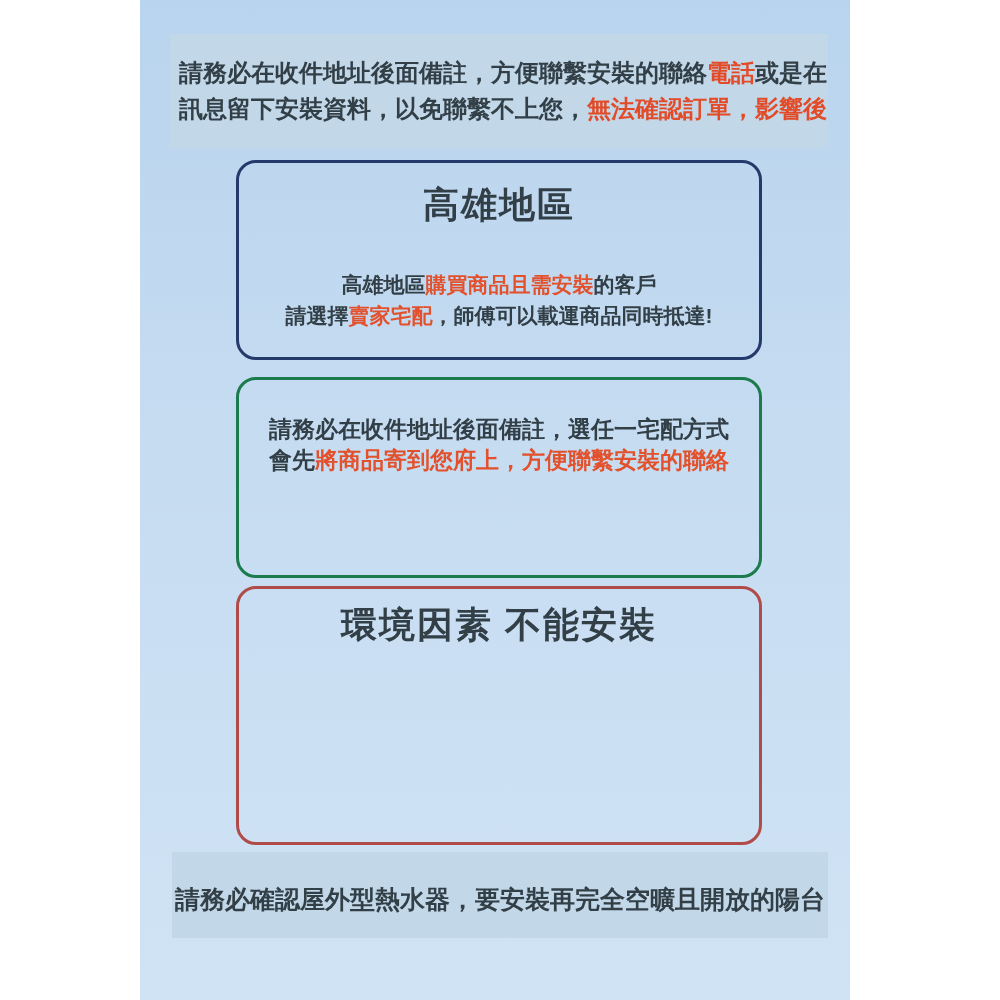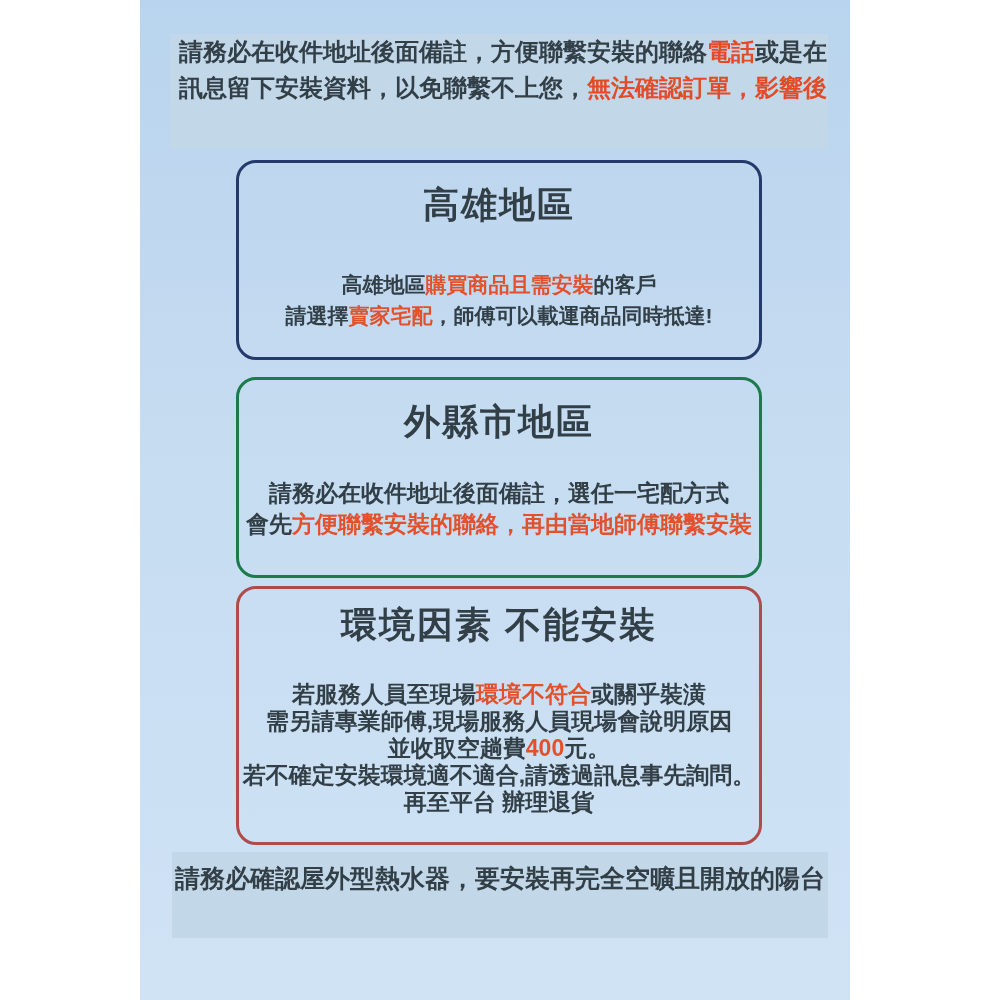--- a/index.html
+++ b/index.html
@@ -7,21 +7,21 @@
     position:relative;width:1000px;height:1000px;background:#ffffff;overflow:hidden;
     font-family:"Liberation Sans","DejaVu Sans",sans-serif;
     color:#323f47;
   }
   .column{
     position:absolute;left:140px;top:0;width:710px;height:1000px;
     background:linear-gradient(180deg,#b9d4ee 0%,#c6dcf1 45%,#d0e3f5 100%);
   }
   .notice{
     position:absolute;background:#c2d7e8;
-    display:flex;flex-direction:column;
+    display:flex;flex-direction:column;justify-content:center;
     font-weight:600;color:#323f47;
   }
   .notice.top{
     left:30px;top:34px;width:658px;height:114px;
     padding-left:9px;box-sizing:border-box;
     font-size:24px;line-height:36px;text-align:left;
   }
   .notice.bottom{
     left:32px;top:852px;width:656px;height:86px;
     padding-top:8px;box-sizing:border-box;
@@ -64,36 +64,28 @@
 
     <div class="rbox navy">
       <h2 class="title">高雄地區</h2>
       <div class="body-lines">
         <p class="line"><span class="seg">高雄地區</span><span class="seg red">購買商品且需安裝</span><span class="seg">的客戶</span></p>
         <p class="line"><span class="seg">請選擇</span><span class="seg red">賣家宅配</span><span class="seg">，師傅可以載運商品同時抵達!</span></p>
       </div>
     </div>
 
     <div class="rbox green">
-      <h2 class="title">外縣市地區</h2>
       <div class="body-lines">
         <p class="line"><span class="seg">請務必在收件地址後面備註，選任一宅配方式</span></p>
-        <p class="line"><span class="seg">會先</span><span class="seg red">方便聯繫安裝的聯絡，再由當地師傅聯繫安裝</span></p>
+        <p class="line"><span class="seg">會先</span><span class="seg red">將商品寄到您府上，方便聯繫安裝的聯絡</span></p>
       </div>
     </div>
 
     <div class="rbox red-border">
       <h2 class="title">環境因素 不能安裝</h2>
-      <div class="body-lines">
-        <p class="line"><span class="seg">若服務人員至現場</span><span class="seg red">環境不符合</span><span class="seg">或關乎裝潢</span></p>
-        <p class="line"><span class="seg">需另請專業師傅,現場服務人員現場會說明原因</span></p>
-        <p class="line"><span class="seg">並收取空趟費</span><span class="seg red">400</span><span class="seg">元。</span></p>
-        <p class="line"><span class="seg">若不確定安裝環境適不適合,請透過訊息事先詢問。</span></p>
-        <p class="line"><span class="seg">再至平台 辦理退貨</span></p>
-      </div>
     </div>
 
     <div class="notice bottom">
       <p class="line"><span class="seg">請務必確認屋外型熱水器，要安裝再完全空曠且開放的陽台</span></p>
     </div>
 
   </div>
 </div>
 
 </body></html>

